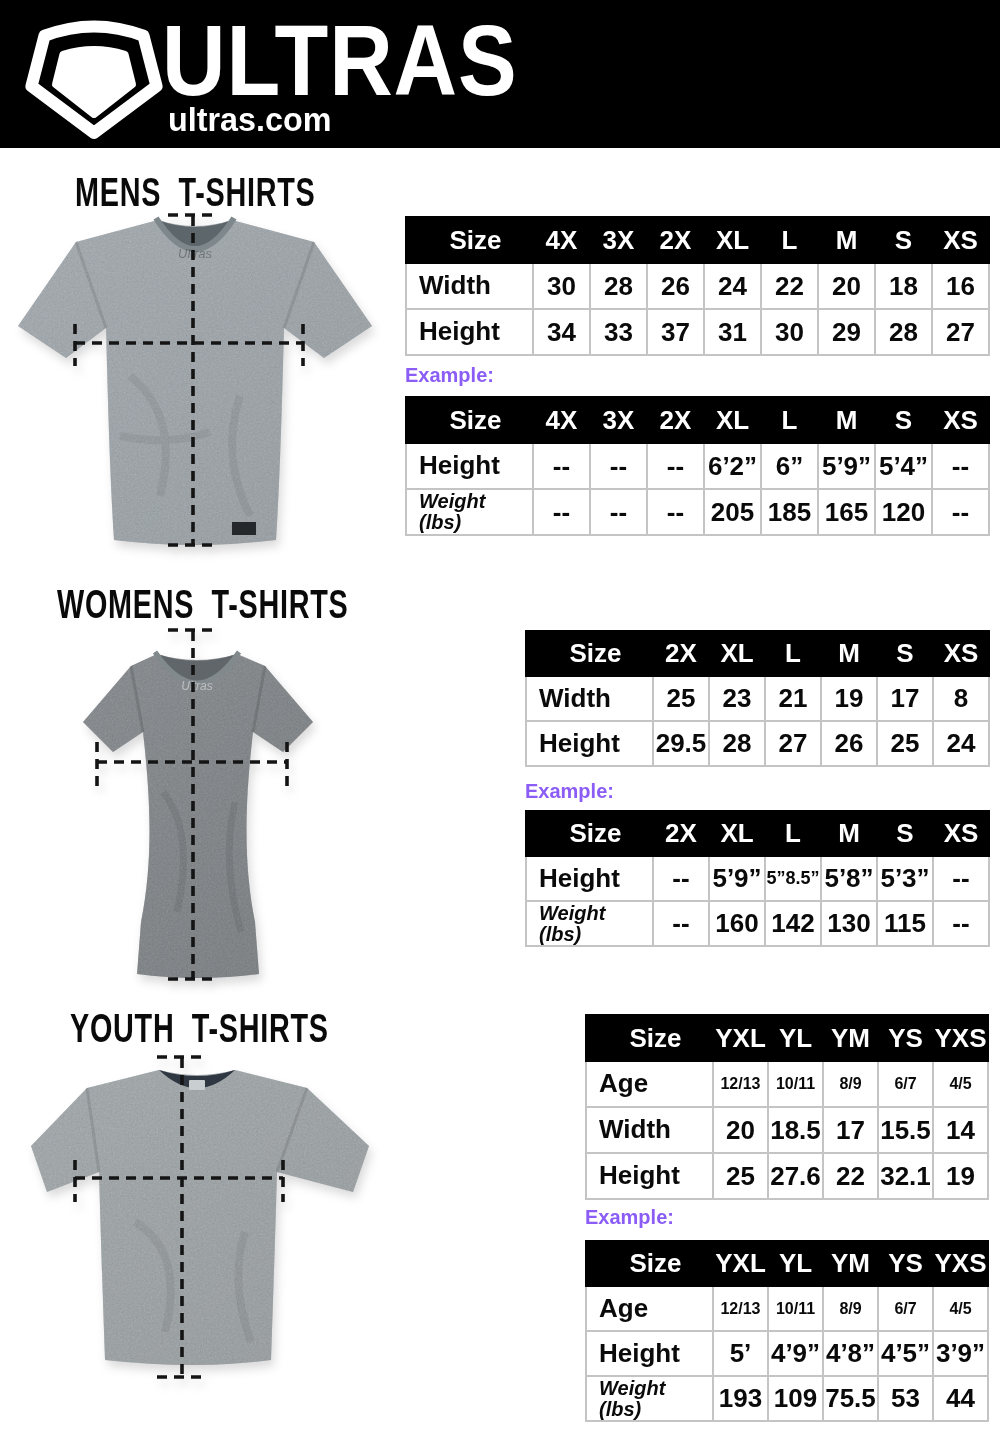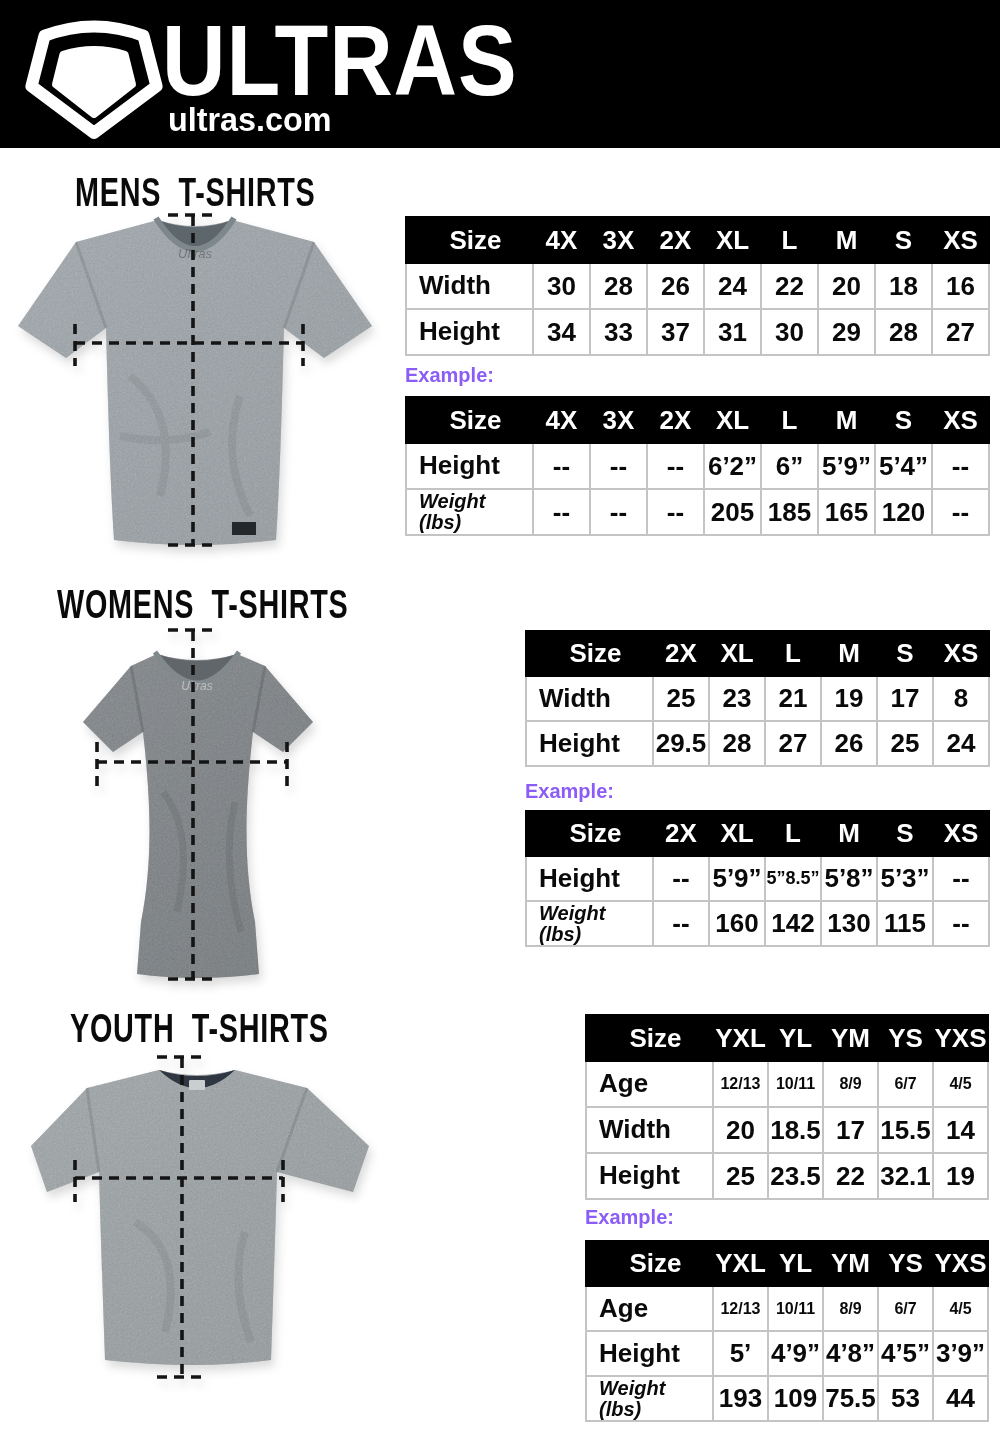--- a/index.html
+++ b/index.html
@@ -360,21 +360,21 @@
           <th>Width</th>
           <td>20</td>
           <td>18.5</td>
           <td>17</td>
           <td>15.5</td>
           <td>14</td>
         </tr>
         <tr>
           <th>Height</th>
           <td>25</td>
-          <td>23.5</td>
+          <td>27.6</td>
           <td>22</td>
           <td>32.1</td>
           <td>19</td>
         </tr>
       </tbody>
     </table>
   <div class="example-label" id="youth-ex">Example:</div>
   <table class="size-table" id="youth-t2">
       <thead>
         <tr>

